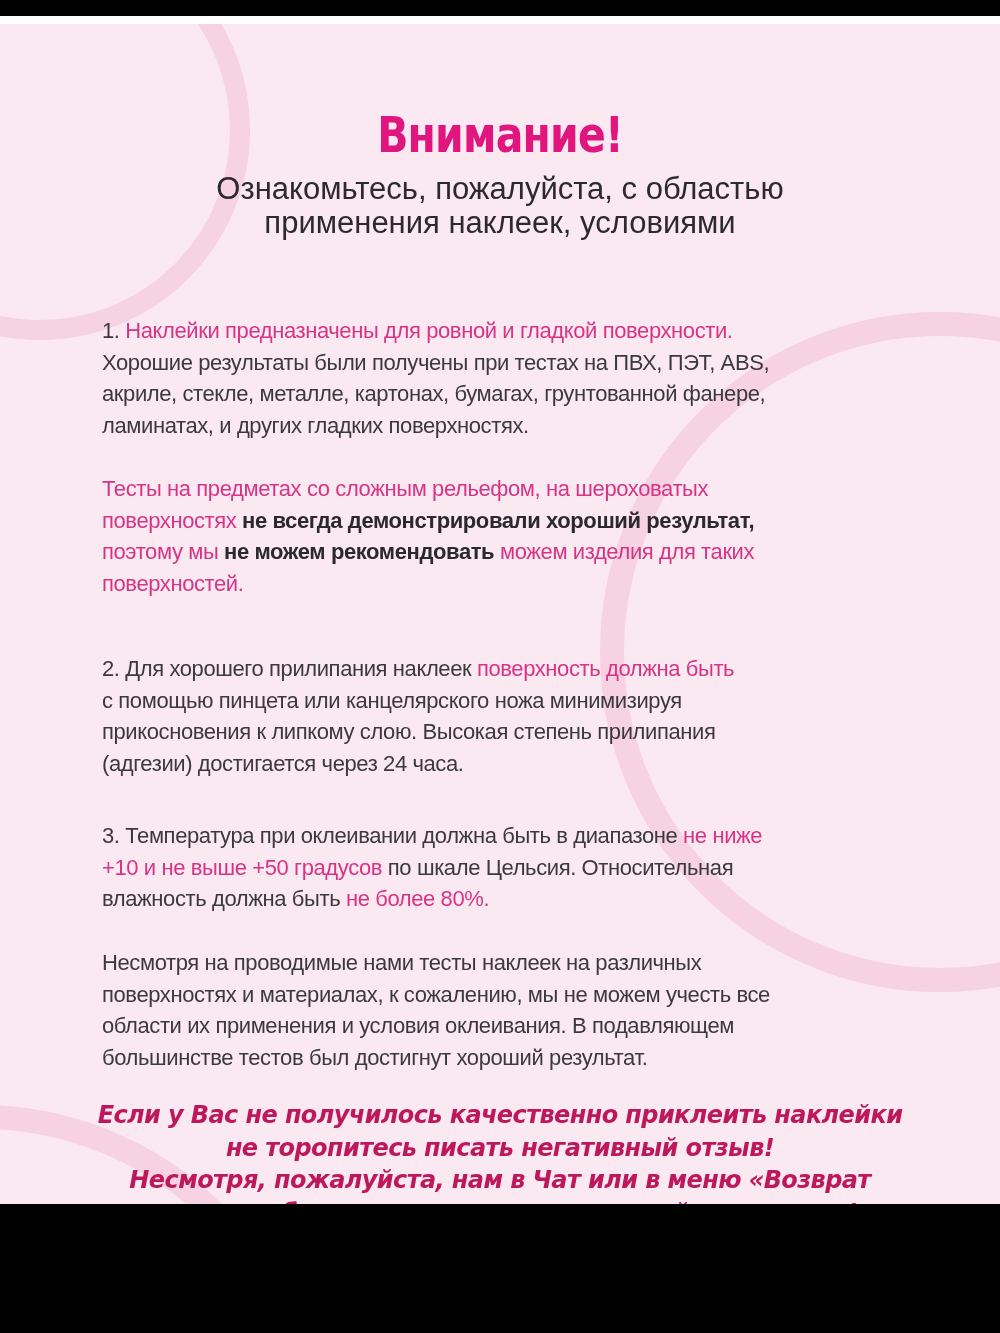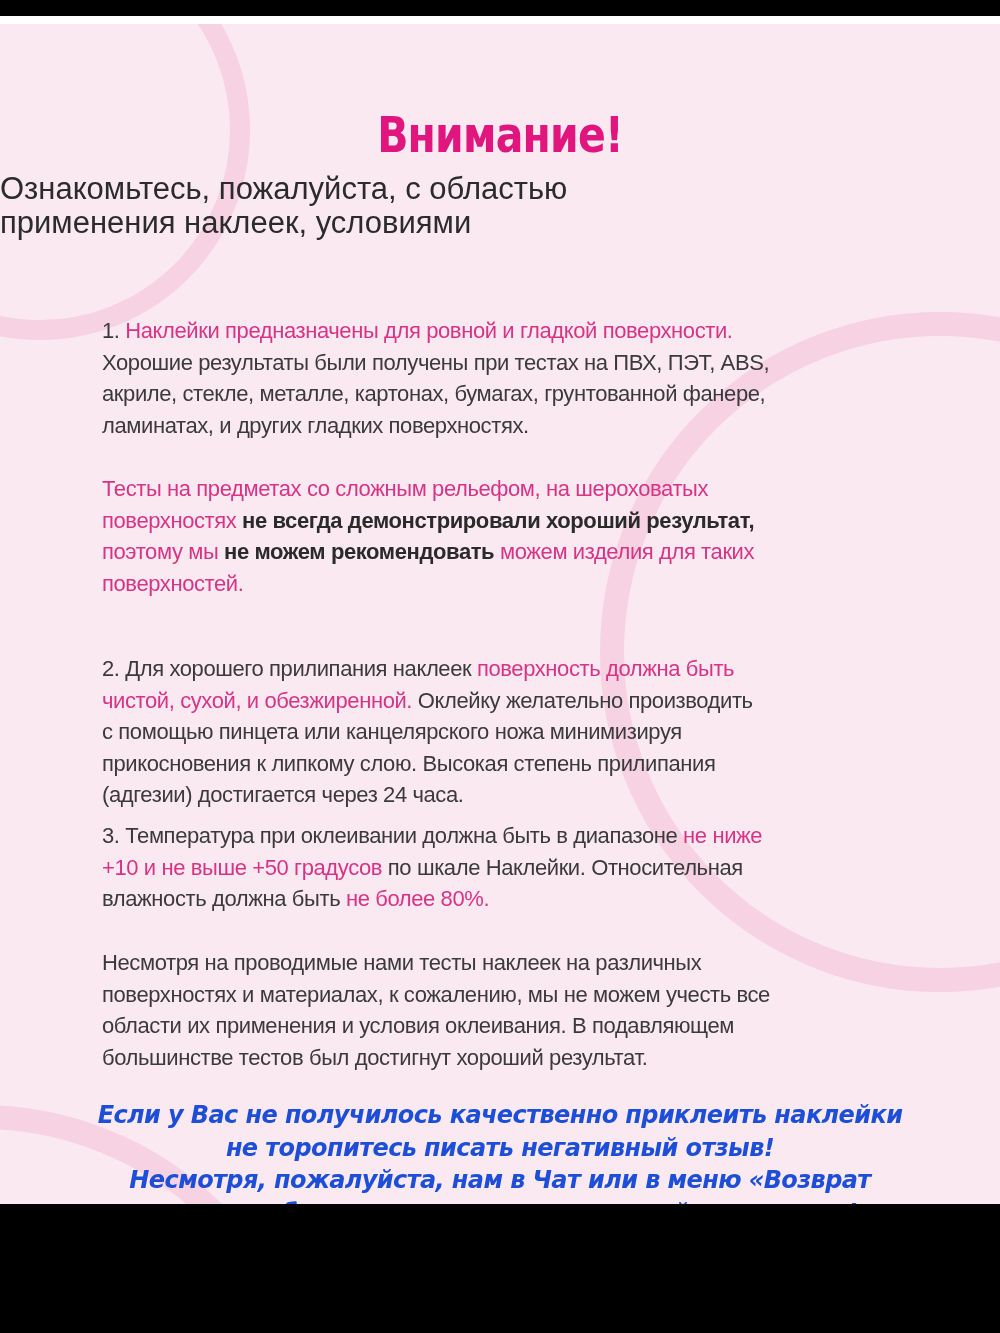--- a/index.html
+++ b/index.html
@@ -22,40 +22,40 @@
   .ring-bl { left: -365px; top: 1081px; width: 690px; height: 690px; border-width: 24px; }
 
   .content { position: absolute; left: 0; top: 0; width: 1000px; }
 
   .title {
     position: absolute; left: 0; top: 82px; width: 1000px; text-align: center;
     font-family: "DejaVu Sans", sans-serif; font-weight: bold; font-size: 50px;
     color: #e0157e; letter-spacing: -1px; transform: scaleX(0.82); transform-origin: center;
   }
   .subtitle {
-    position: absolute; left: 0; top: 148px; width: 1000px; 
+    position: absolute; left: 0; top: 148px; width: 1000px; text-align: center;
     font-size: 31px; line-height: 34px; color: #2b2b2b;
     font-family: "Liberation Sans Narrow", "Liberation Sans", sans-serif;
   }
   .subtitle span { display: block; }
 
   .para {
     position: absolute; left: 102px; width: 820px;
     font-family: Liberation Sans, sans-serif;
     font-size: 22px; line-height: 31.5px; color: #3a3a3a;
     letter-spacing: -0.4px;
   }
   .para .line { display: block; white-space: nowrap; }
   .pink { color: #d83385; }
   .bold { font-weight: bold; color: #2a2a2a; text-align: center; }
 
   .footer {
     position: absolute; left: 0; width: 1000px; top: 1075px; text-align: center;
     font-family: "DejaVu Sans", sans-serif; font-style: italic; font-weight: bold;
-    font-size: 24px; line-height: 32.5px; color: #1d4ed8; letter-spacing: -0.6px;
+    font-size: 24px; line-height: 32.5px; color: #be185d; letter-spacing: -0.6px;
   }
   .footer .line { display: block; white-space: nowrap; }
 </style>
 </head>
 <body>
 
 <div class="top-bar"></div>
 <div class="white-strip"></div>
 
 <div class="page">
@@ -80,29 +80,28 @@
 
     <div class="para" style="top:449px">
       <span class="line pink">Тесты на предметах со сложным рельефом, на шероховатых</span>
       <span class="line"><span class="pink">поверхностях </span><span class="bold">не всегда демонстрировали хороший результат,</span></span>
       <span class="line"><span class="pink">поэтому мы </span><span class="bold">не можем рекомендовать</span><span class="pink"> можем изделия для таких</span></span>
       <span class="line pink">поверхностей.</span>
     </div>
 
     <div class="para" style="top:629px">
       <span class="line"><span>2. Для хорошего прилипания наклеек </span><span class="pink">поверхность должна быть</span></span>
-      <span class="line"><span class="pink">чистой, сухой, и обезжиренной.</span><span> Оклейку желательно производить</span></span>
       <span class="line">с помощью пинцета или канцелярского ножа минимизируя</span>
       <span class="line">прикосновения к липкому слою. Высокая степень прилипания</span>
       <span class="line">(адгезии) достигается через 24 часа.</span>
     </div>
 
     <div class="para" style="top:796px">
       <span class="line"><span>3. Температура при оклеивании должна быть в диапазоне </span><span class="pink">не ниже</span></span>
-      <span class="line"><span class="pink">+10 и не выше +50 градусов</span><span> по шкале Наклейки. Относительная</span></span>
+      <span class="line"><span class="pink">+10 и не выше +50 градусов</span><span> по шкале Цельсия. Относительная</span></span>
       <span class="line"><span>влажность должна быть </span><span class="pink">не более 80%.</span></span>
     </div>
 
     <div class="para" style="top:923px">
       <span class="line">Несмотря на проводимые нами тесты наклеек на различных</span>
       <span class="line">поверхностях и материалах, к сожалению, мы не можем учесть все</span>
       <span class="line">области их применения и условия оклеивания. В подавляющем</span>
       <span class="line">большинстве тестов был достигнут хороший результат.</span>
     </div>
 

